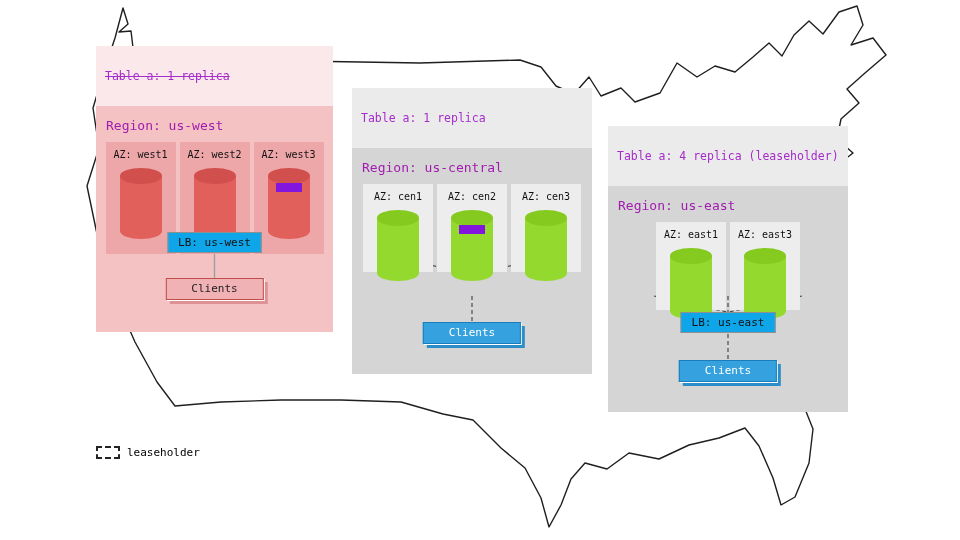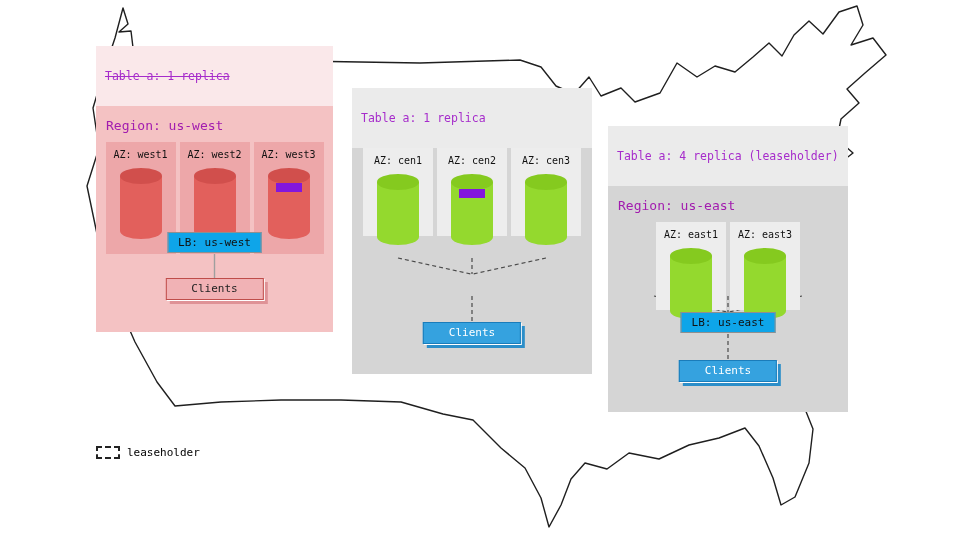--- a/index.html
+++ b/index.html
@@ -143,20 +143,21 @@
     </div>
 
     <div class="lb-box">LB: us-west</div>
     <div class="clients">Clients</div>
   </section>
 
   <section class="panel gray central">
     <header class="panel-header">
       <span class="table-label">Table a: 1 replica</span>
     </header>
+    <div class="region-label">Region: us-central</div>
 
     <svg class="lines" width="240" height="286">
       <g stroke="#4a4a4a" stroke-width="1.2" stroke-dasharray="4 3" fill="none">
         <line x1="46" y1="170" x2="119" y2="186"></line>
         <line x1="120" y1="170" x2="120" y2="186"></line>
         <line x1="194" y1="170" x2="121" y2="186"></line>
         <line x1="120" y1="208" x2="120" y2="234"></line>
       </g>
     </svg>
 

